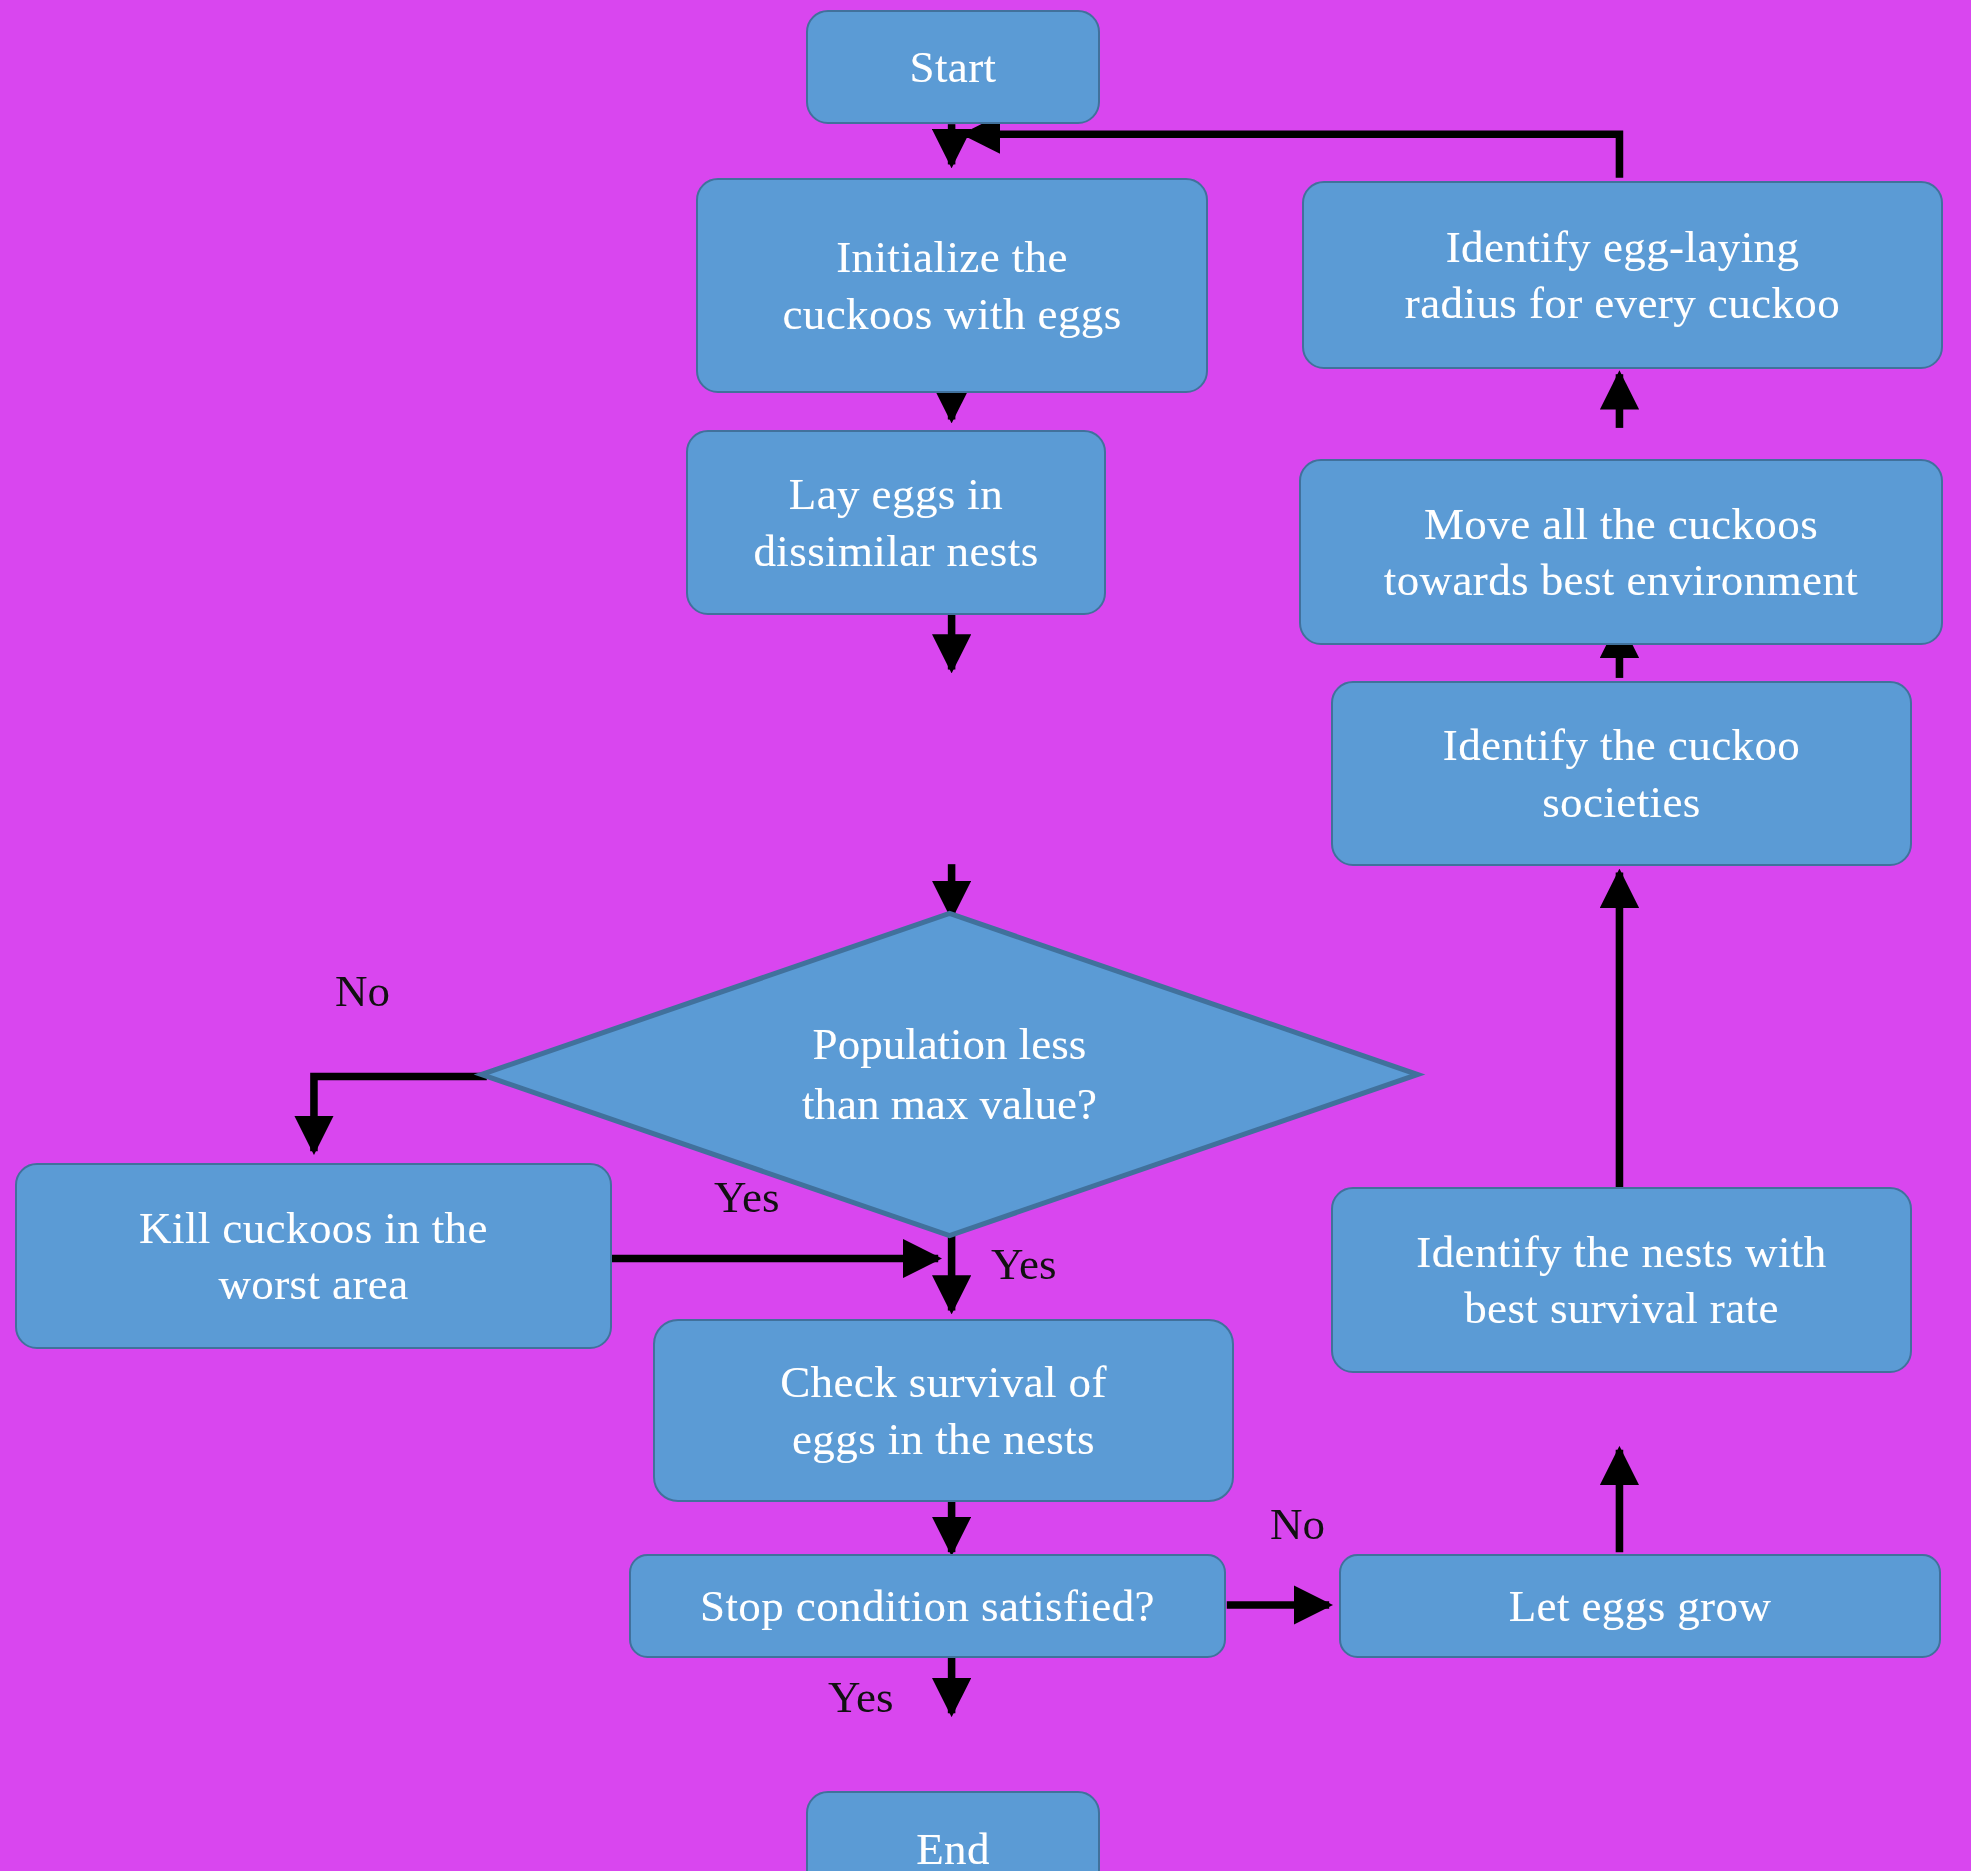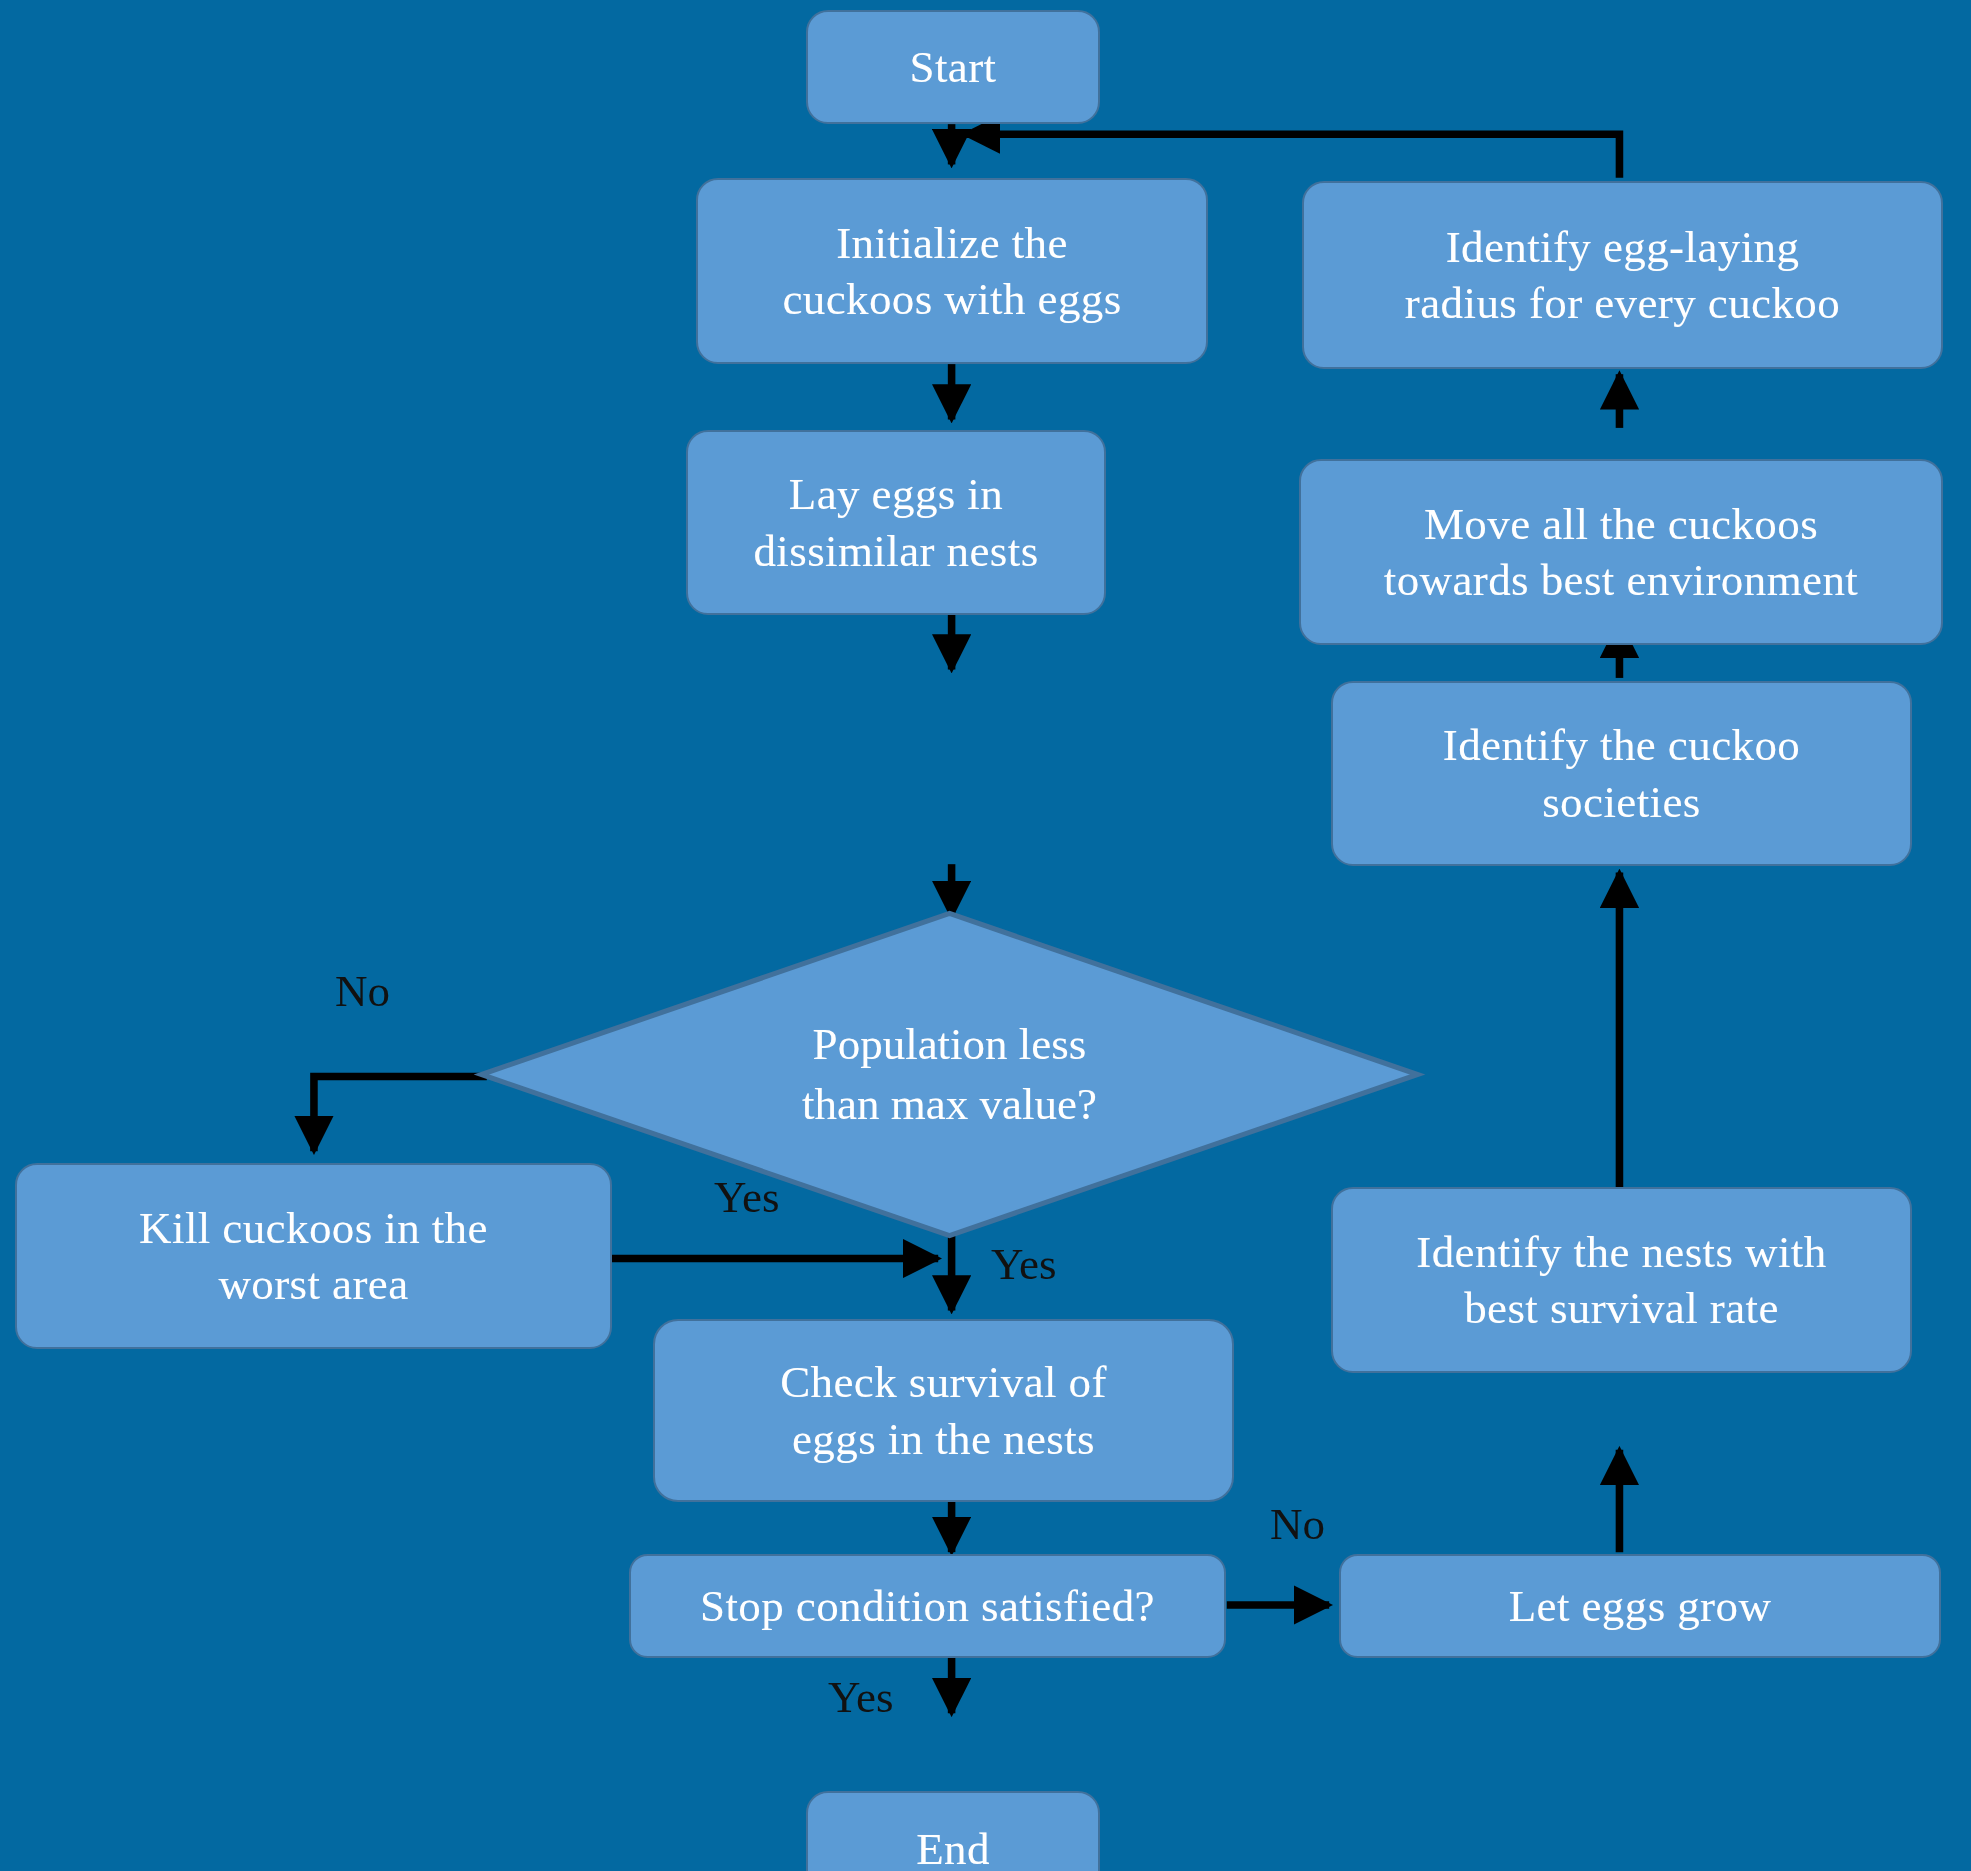--- a/index.html
+++ b/index.html
@@ -4,21 +4,21 @@
 <style>
   html, body {
     margin: 0;
     padding: 0;
     background: #ffffff;
   }
   #canvas {
     position: relative;
     width: 1972px;
     height: 1871px;
-    background: #0369a1;
+    background: #d946ef;
     overflow: hidden;
     font-family: "Liberation Serif", "DejaVu Serif", serif;
   }
   .node {
     position: absolute;
     box-sizing: border-box;
     background: #5B9BD5;
     border: 2.5px solid #41719C;
     border-radius: 22px;
     color: #ffffff;
@@ -118,21 +118,21 @@
 
     <path d="M 1930 808 L 1930 742" stroke="#000" stroke-width="9" fill="none" marker-end="url(#arrow)"></path>
 
     <path d="M 1930 510 L 1930 446" stroke="#000" stroke-width="9" fill="none" marker-end="url(#arrow)"></path>
   </svg>
 
   <div class="node" style="left:806px; top:10px; width:294px; height:114px;">
     <span>Start</span>
   </div>
 
-  <div class="node" style="left:696px; top:178px; width:512px; height:186px;">
+  <div class="node" style="left:696px; top:178px; width:512px; height:215px;">
     <span style="white-space:pre-line;">Initialize the
 cuckoos with eggs</span>
   </div>
 
   <div class="node" style="left:686px; top:430px; width:420px; height:185px;">
     <span style="white-space:pre-line;">Lay eggs in
 dissimilar nests</span>
   </div>
 
 

